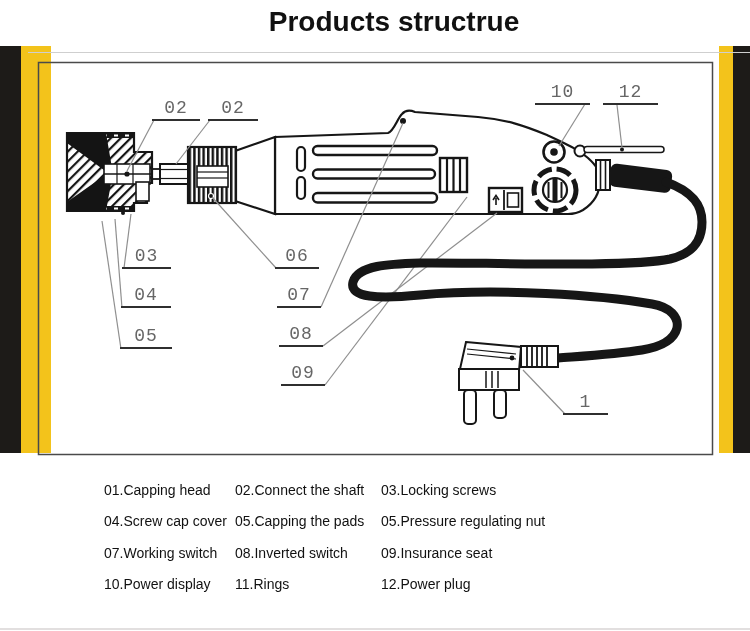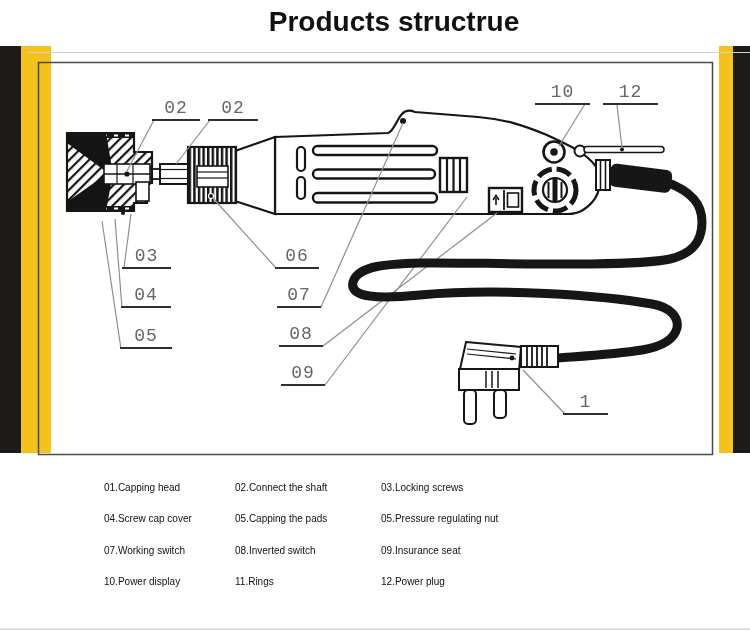--- a/index.html
+++ b/index.html
@@ -9,21 +9,21 @@
   #title{top:6px;left:0;width:750px;text-align:center;font-size:28px;font-weight:bold;
          color:#111;letter-spacing:0px;}
   #title-rule{top:52px;left:28px;width:722px;height:1px;background:#cfcfcf;}
   #bottom-rule{top:628px;left:0;width:750px;height:2px;background:#e2dfdf;}
   .vbar{top:46px;height:407px;}
   .callout{position:absolute;font-family:"Liberation Mono",monospace;font-size:18px;
            color:#666;letter-spacing:1px;text-align:center;line-height:19px;
            border-bottom:2.5px solid #2f2f2f;padding-bottom:1px;}
   #legend{top:482px;left:85px;width:600px;display:grid;
           grid-template-columns:131px 146px 1fr;grid-auto-rows:31.4px;
-          font-size:10px;color:#111;}
+          font-size:14px;color:#111;}
   #legend .cell{white-space:nowrap;}
   svg{position:absolute;top:0;left:0;}
 </style>
 </head>
 <body>
 
 <div id="stage">
 
   <div class="abs vbar" style="left:0;width:19px;background:#1d1b18;"></div>
   <div class="abs vbar" style="left:21px;width:11px;background:#f3c31b;"></div>

